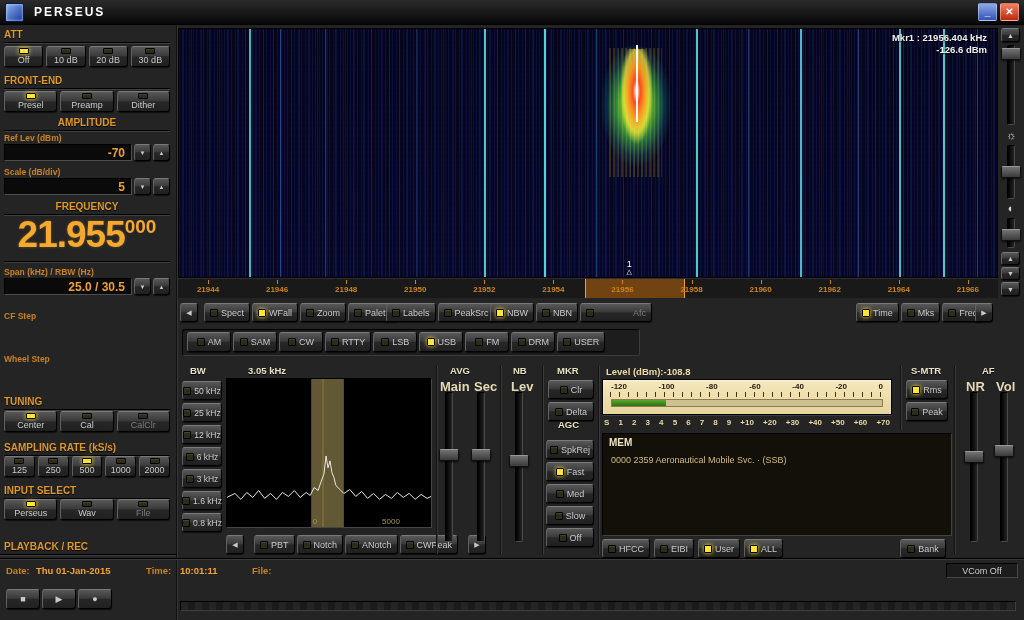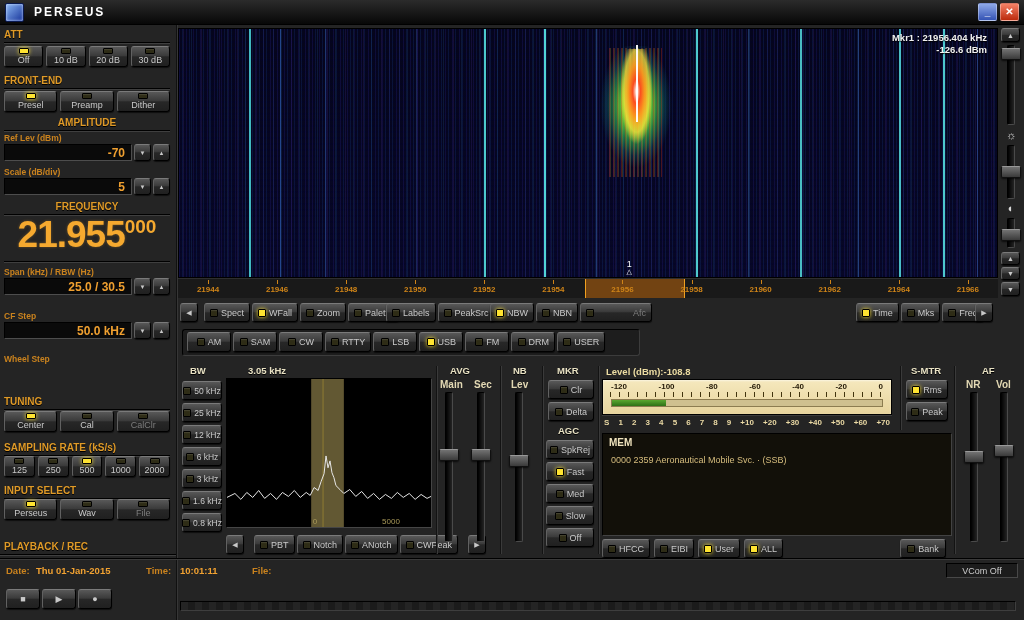--- a/index.html
+++ b/index.html
@@ -26,21 +26,21 @@
   .brow{position:absolute;left:4px;right:6px;display:flex;gap:3px;}
   .brow .btn{flex:1;padding:0 2px;}
   .sech{position:absolute;left:4px;right:6px;color:#df9a28;font-weight:bold;font-size:10px;text-shadow:0 1px 0 #000;border-bottom:1px solid #000;box-shadow:0 1px 0 #3f3f3f;padding-bottom:2px;}
   .sech.ctr{text-align:center;}
   .slab{position:absolute;color:#c9821e;font-size:8.5px;font-weight:bold;white-space:nowrap;}
   .vrow{position:absolute;left:4px;right:6px;display:flex;gap:2px;height:17px;}
   .vfield{box-sizing:border-box;flex:1;background:#0a0a0a;border:1px solid;border-color:#000 #4d4d4d #4d4d4d #000;color:#f0a030;font-size:12px;font-weight:bold;text-align:right;padding:1px 6px 0 0;height:17px;line-height:15px;}
   .spin{flex:none;width:17px;height:17px;padding:0;font-size:6px;}
   .arrowbtn{position:absolute;width:18px;height:19px;padding:0;font-size:7px;}
   .chdr{position:absolute;color:#e9e2c4;font-size:9.5px;font-weight:bold;text-shadow:0 1px 0 #000;white-space:nowrap;}
-  .cslab{position:absolute;color:#e3d9b4;font-size:10px;font-weight:bold;white-space:nowrap;}
+  .cslab{position:absolute;color:#e3d9b4;font-size:13px;font-weight:bold;white-space:nowrap;}
   .vtrack{position:absolute;width:8px;background:linear-gradient(90deg,#000,#242424);border:1px solid;border-color:#000 #4a4a4a #4a4a4a #000;border-radius:2px;box-sizing:border-box;}
   .vhandle{position:absolute;left:50%;transform:translateX(-50%);width:18px;height:10px;background:linear-gradient(180deg,#727272,#3a3a3a);border:1px solid #101010;border-top-color:#999;border-radius:2px;box-shadow:0 1px 2px rgba(0,0,0,.7);}
   .vsep{position:absolute;width:1px;background:#131313;border-right:1px solid #3a3a3a;}
 
   
   #leftpanel{position:absolute;left:0;top:25px;width:176px;height:533px;}
   #lp-sep{position:absolute;left:176px;top:25px;bottom:0;width:1px;background:#101010;border-right:1px solid #363636;}
   #freqdisp{position:absolute;left:4px;right:6px;top:189px;text-align:center;height:44px;}
   .freq-main{font-size:37px;font-weight:bold;color:#f5a92f;letter-spacing:-1px;line-height:42px;text-shadow:0 0 3px rgba(245,169,47,.35);}
   .freq-frac{font-size:19px;font-weight:bold;color:#f5a92f;vertical-align:14px;}
@@ -197,29 +197,20 @@
     <div class="vrow" style="top:253px">
       <div class="vfield">25.0 / 30.5</div>
       <div class="btn spin">
           <span>▼</span>
         </div>
       <div class="btn spin">
           <span>▲</span>
         </div>
     </div>
     <span class="slab" style="left:4px;top:286px">CF Step</span>
-    <div class="vrow" style="top:297px">
-      <div class="vfield">50.0 kHz</div>
-      <div class="btn spin">
-          <span>▼</span>
-        </div>
-      <div class="btn spin">
-          <span>▲</span>
-        </div>
-    </div>
     <span class="slab" style="left:4px;top:329px">Wheel Step</span>
 
     <div class="sech" style="top:371px">TUNING</div>
     <div class="brow vind" id="tuning-buttons" style="top:386px">
         <div class="btn lit">
           <span class="ind"></span>
           <span class="lbl">Center</span>
         </div>
         <div class="btn">
           <span class="ind"></span>
@@ -548,21 +539,21 @@
     <div id="mkr-buttons" style="left:370px;top:18px;width:46px">
         <div class="btn">
           <span class="ind"></span>
           <span class="lbl">Clr</span>
         </div>
         <div class="btn">
           <span class="ind"></span>
           <span class="lbl">Delta</span>
         </div>
       </div>
-    <span class="chdr" style="left:380px;top:63px">AGC</span>
+    <span class="chdr" style="left:380px;top:57px">AGC</span>
     <div id="agc-buttons" style="left:368px;top:78px;width:48px">
         <div class="btn">
           <span class="ind"></span>
           <span class="lbl">SpkRej</span>
         </div>
         <div class="btn lit">
           <span class="ind"></span>
           <span class="lbl">Fast</span>
         </div>
         <div class="btn">

